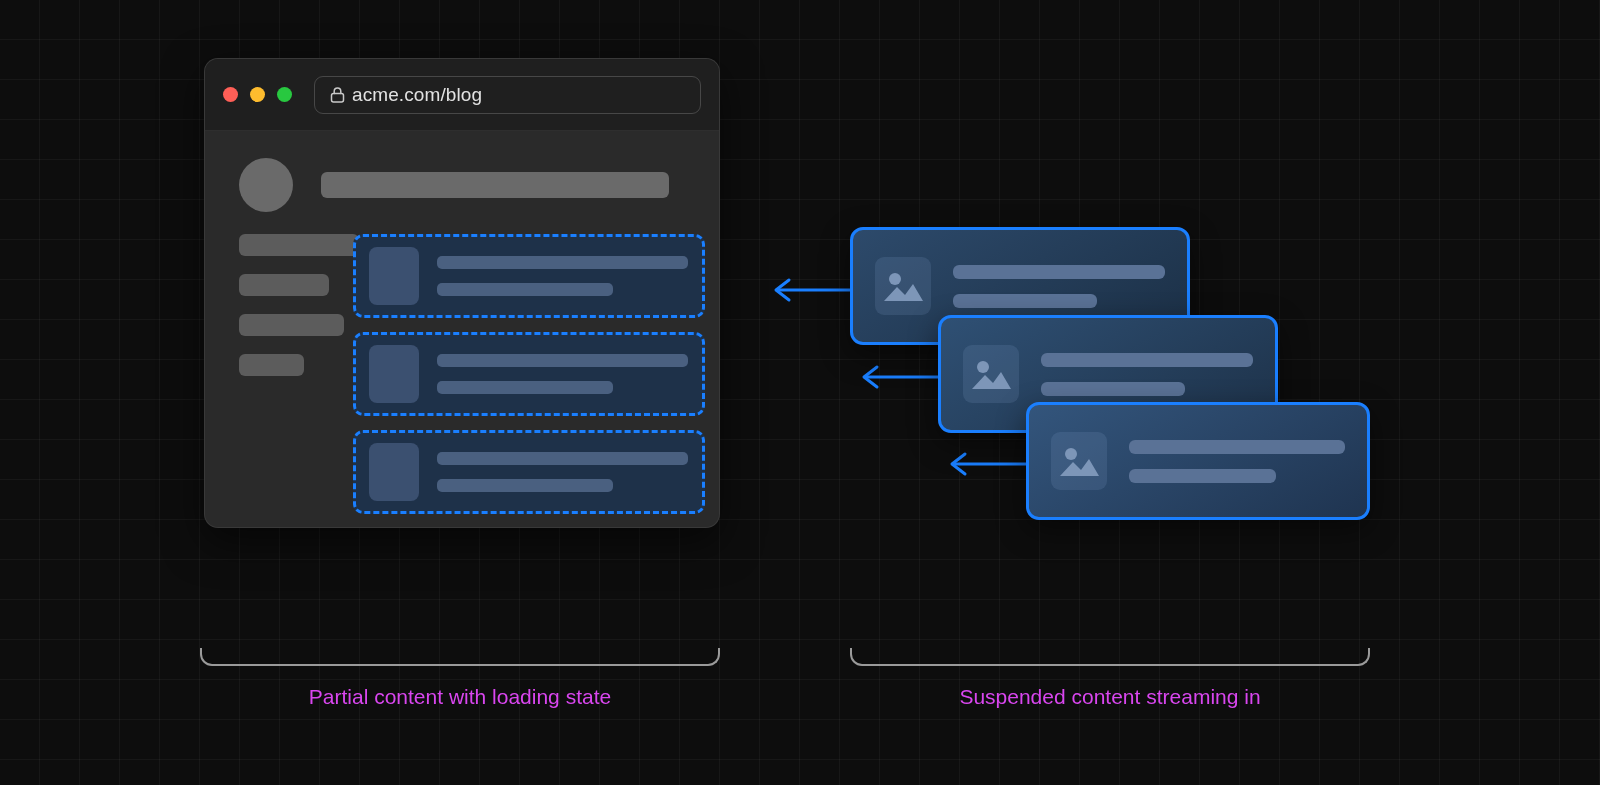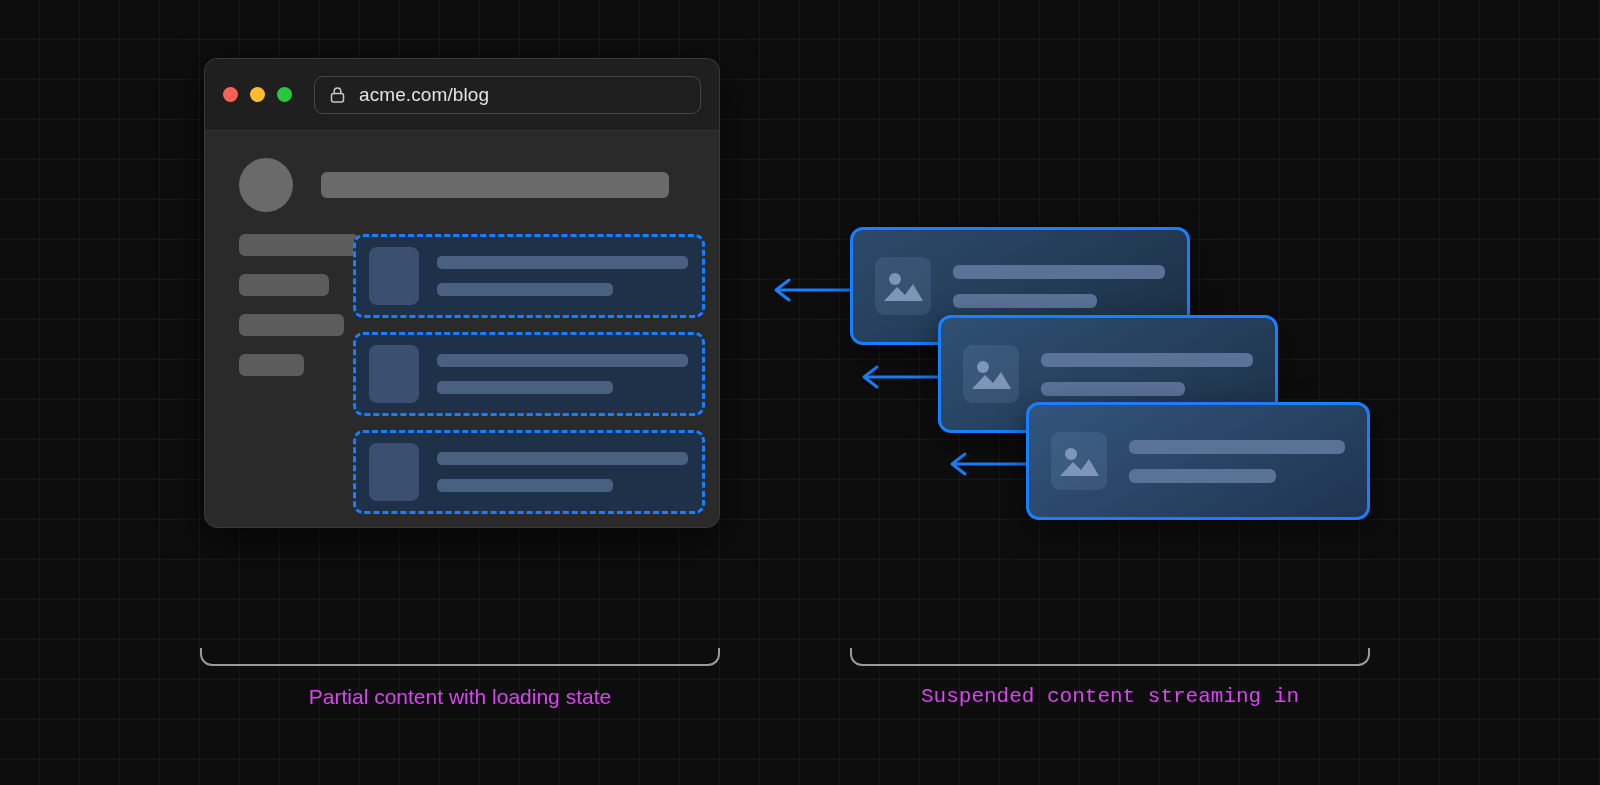--- a/index.html
+++ b/index.html
@@ -54,21 +54,21 @@
   .dot { width: 15px; height: 15px; border-radius: 50%; }
 
   #url-bar {
     flex: 1;
     height: 38px;
     border: 1px solid rgba(255,255,255,0.18);
     border-radius: 9px;
     display: flex;
     align-items: center;
     padding: 0 14px;
-    gap: 13px;
+    gap: 6px;
     background: transparent;
   }
   #url-text {
     color: #e2e2e2;
     font-size: 19px;
     letter-spacing: 0.1px;
     white-space: nowrap;
   }
 
   #browser-content { position: relative; height: calc(100% - 72px); }
@@ -185,21 +185,21 @@
   #brace-right { left: 850px; top: 648px; width: 520px; }
 
   .caption {
     position: absolute;
     color: #d946ef;
     font-size: 21px;
     text-align: center;
     white-space: nowrap;
   }
   #caption-left  { left: 200px; top: 685px; width: 520px; }
-  #caption-right { left: 850px; top: 685px; width: 520px; font-family: Liberation Mono, monospace; }
+  #caption-right { left: 850px; top: 685px; width: 520px; }
 </style>
 </head>
 <body>
 
 <div id="grid-bg"></div>
 
 <div id="stage">
 
   <div id="browser-window">
 

